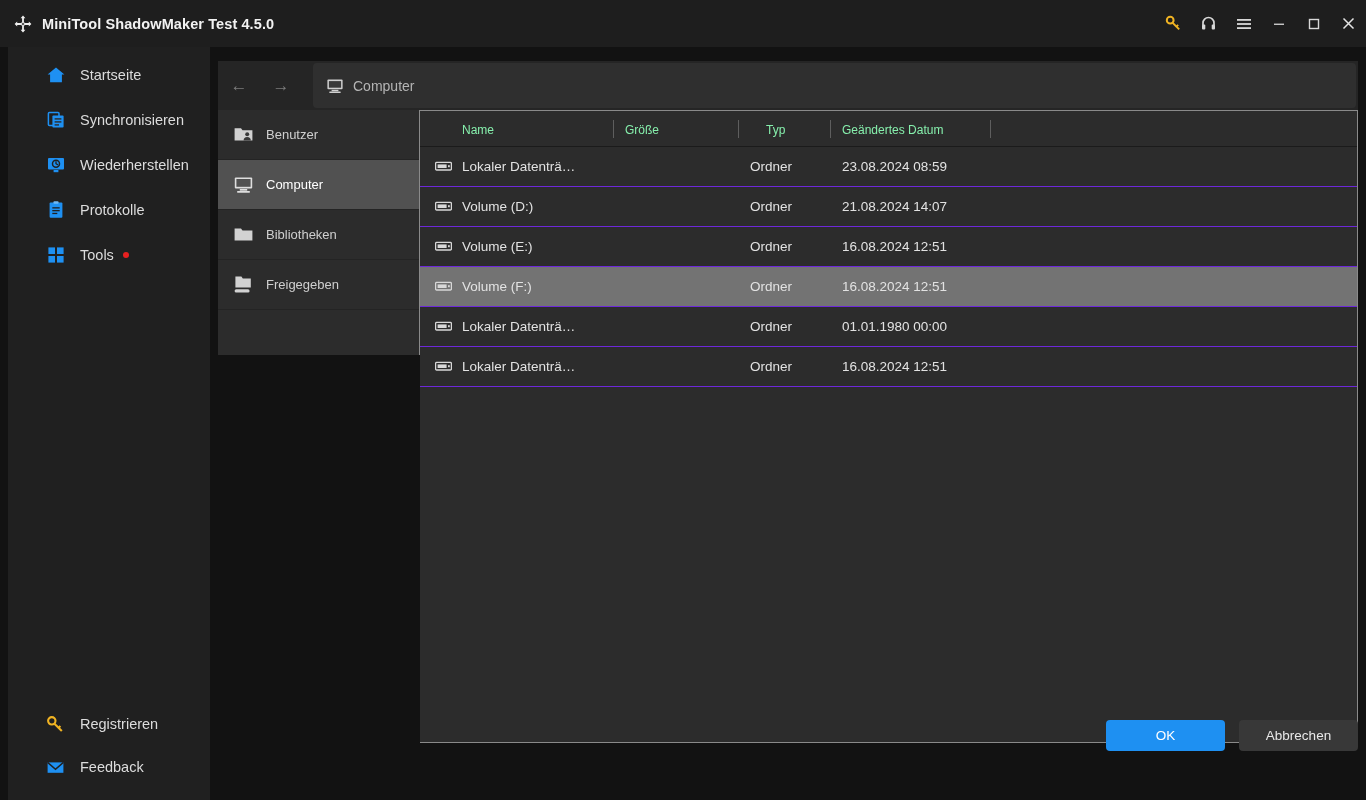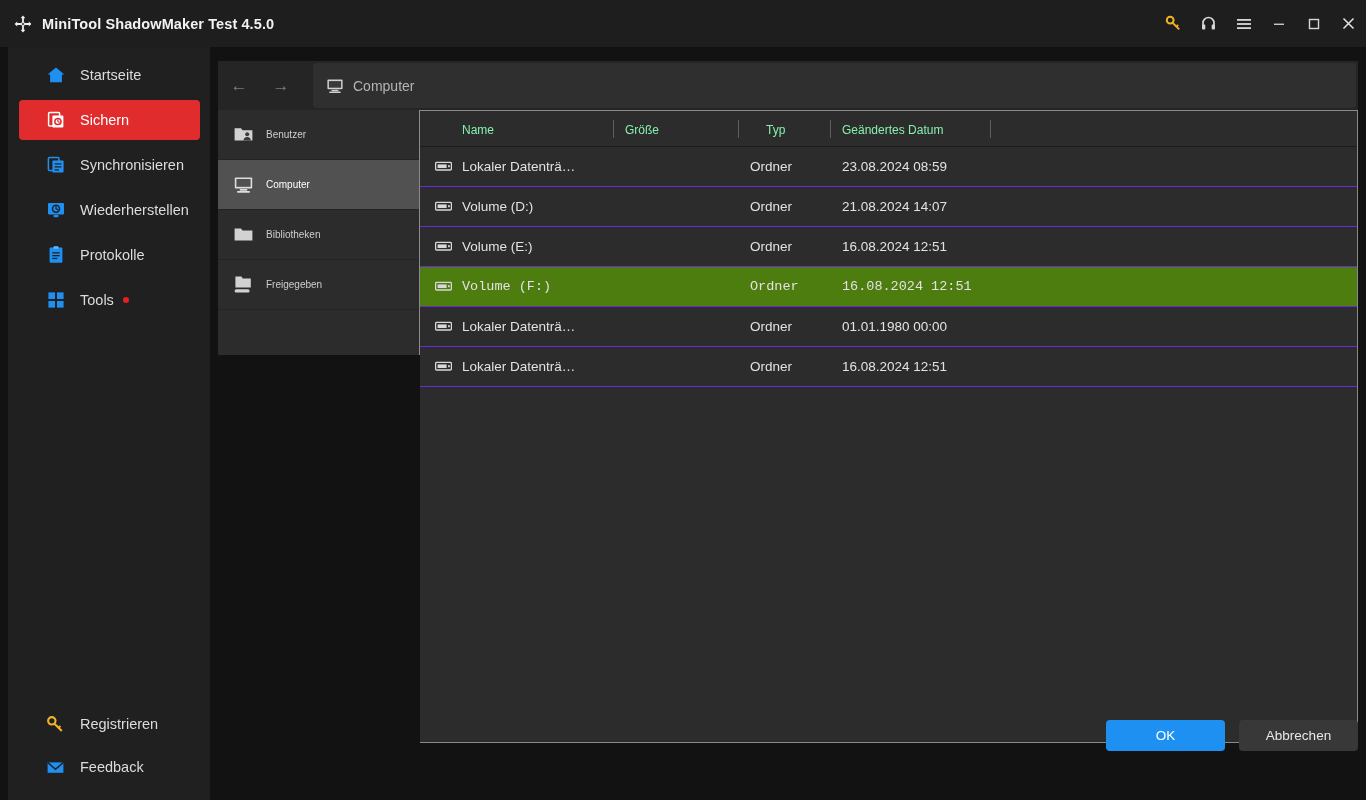--- a/index.html
+++ b/index.html
@@ -88,21 +88,21 @@
   .tree{
     position:absolute; left:8px; top:63px; width:202px; height:245px;
     background:#2c2c2c;
     border-right:1px solid #8a8a8a;
   }
   .tree-item{
     height:50px; display:flex; align-items:center; padding-left:14px;
     border-bottom:1px solid #242424; cursor:default;
   }
   .tree-item .ic{ width:22px; height:22px; display:flex; align-items:center; justify-content:center; }
-  .tree-item .lbl{ margin-left:12px; font-size:10px; color:#cfcfcf; }
+  .tree-item .lbl{ margin-left:12px; font-size:13px; color:#cfcfcf; }
   .tree-item.selected{ background:#515151; }
   .tree-item.selected .lbl{ color:#ffffff; }
 
   
   .filepanel{
     position:absolute; left:210px; top:63px; width:938px; height:633px;
     background:#2c2c2c;
     border:1px solid #8a8a8a;
     border-left:none;
   }
@@ -119,21 +119,21 @@
   .fp-head .hl{ font-size:12px; color:#86efac; }
   .vdiv{
     position:absolute; top:9px; width:1px; height:18px; background:#5e5e5e;
   }
   .fp-rows{ position:relative; }
   .frow{
     height:40px; display:flex; align-items:center;
     border-bottom:1px solid #6d28d9;
     cursor:default;
   }
-  .frow.selected{ background:#4d7c0f;font-family:Liberation Mono, monospace; }
+  .frow.selected{ background:#737373; }
   .frow .c-name{
     width:193px; padding-left:42px; position:relative;
     font-size:13.5px; color:#e2e2e2; white-space:nowrap;
   }
   .frow .c-name .dr-ic{
     position:absolute; left:14px; top:50%; transform:translateY(-50%);
     width:18px; height:18px; display:flex; align-items:center; justify-content:center;
   }
   .frow .c-size{ width:125px; padding-left:12px; font-size:13.5px; color:#e2e2e2; }
   .frow .c-type{ width:92px;  padding-left:12px; font-size:13.5px; color:#e2e2e2; }
@@ -213,31 +213,20 @@
 
     <div class="nav-item">
       <span class="ic">
         <svg width="20" height="20" viewBox="0 0 20 20">
           <path d="M10 2.6 L18.4 9.6 H15.9 V17.2 H4.1 V9.6 H1.6 Z" fill="#1e90f2"></path>
         </svg>
       </span>
       <span class="lbl">Startseite</span>
     </div>
 
-    <div class="nav-item active">
-      <span class="ic">
-        <svg width="20" height="20" viewBox="0 0 20 20">
-          <rect x="2.6" y="2.6" width="11" height="13.5" rx="1" fill="none" stroke="#ffffff" stroke-width="1.5"></rect>
-          <rect x="6.4" y="5.6" width="11" height="11.8" rx="1" fill="#ffffff"></rect>
-          <circle cx="11.9" cy="11.5" r="3.1" fill="none" stroke="#e02c2c" stroke-width="1.5"></circle>
-          <path d="M11.9 9.2 V11.5 L13.6 12.6" stroke="#e02c2c" stroke-width="1.2" fill="none"></path>
-        </svg>
-      </span>
-      <span class="lbl">Sichern</span>
-    </div>
 
     <div class="nav-item">
       <span class="ic">
         <svg width="20" height="20" viewBox="0 0 20 20">
           <rect x="2.4" y="2.4" width="10.6" height="13.2" rx="1" fill="none" stroke="#1e90f2" stroke-width="1.5"></rect>
           <rect x="6.4" y="5.4" width="11.2" height="12.2" rx="1" fill="#1e90f2"></rect>
           <rect x="8.6" y="8.2" width="6.8" height="1.4" fill="#2c2c2c"></rect>
           <rect x="8.6" y="11.2" width="6.8" height="1.4" fill="#2c2c2c"></rect>
           <rect x="8.6" y="14.2" width="4.4" height="1.4" fill="#2c2c2c"></rect>
         </svg>

